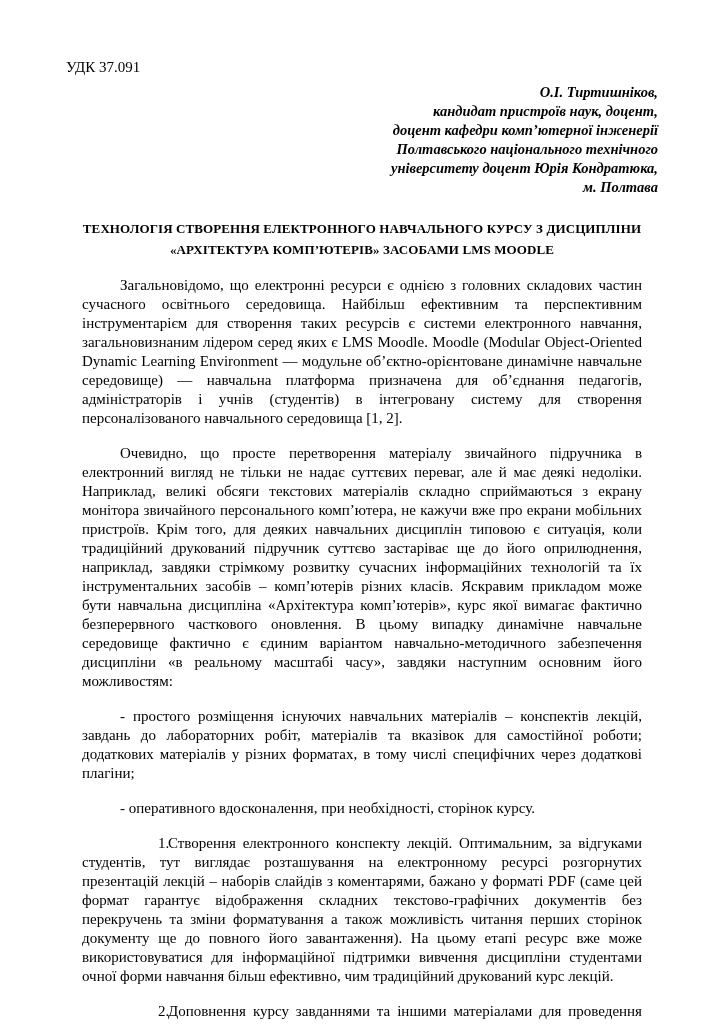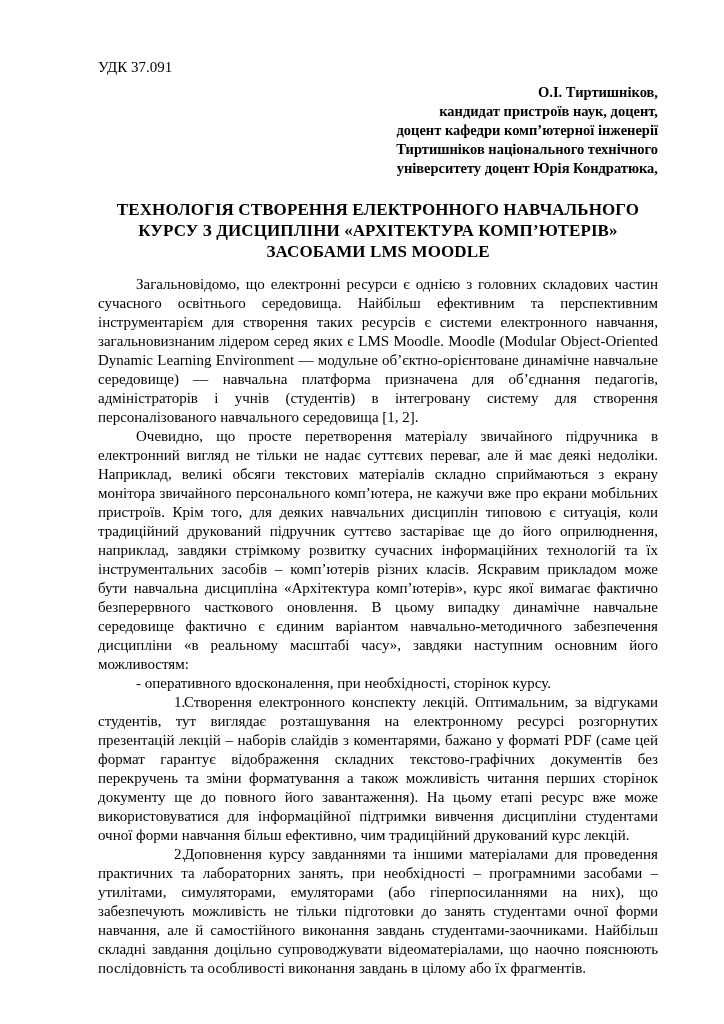--- a/index.html
+++ b/index.html
@@ -6,83 +6,86 @@
     margin: 0;
     padding: 0;
     background: #ffffff;
   }
   .page {
     position: relative;
     width: 724px;
     height: 1024px;
     background: #ffffff;
     box-sizing: border-box;
-    padding: 58px 66px 0 98px;
+    padding: 58px 66px 0 66px;
     font-family: "Liberation Serif", "DejaVu Serif", serif;
     color: #000000;
     overflow: hidden;
   }
   .udc {
     font-size: 15px;
     line-height: 19px;
   }
   .author-block {
     margin-top: 6px;
     text-align: right;
+    font-style: italic;
     font-weight: bold;
     font-size: 14.5px;
     line-height: 19px;
   }
   .title {
     margin: 21px 0 0 0;
     text-align: center;
     font-weight: bold;
-    font-size: 17px;
+    font-size: 13px;
     line-height: 21px;
     letter-spacing: 0.1px;
   }
   .body-text {
     margin-top: 13px;
     font-size: 15px;
     line-height: 19px;
     text-align: justify;
   }
   .par {
-    margin: 0;
+    margin: 16px;
     text-indent: 38px;
   }
   .num {
     display: inline-block;
     width: 48px;
     font-style: normal;
   }
 </style>
 </head>
 <body>
 
 <div class="page">
 
   <div class="udc">УДК 37.091</div>
 
   <div class="author-block">
     <div>О.І. Тиртишніков,</div>
     <div>кандидат пристроїв наук, доцент,</div>
     <div>доцент кафедри комп’ютерної інженерії</div>
-    <div>Тиртишніков національного технічного</div>
+    <div>Полтавського національного технічного</div>
     <div>університету доцент Юрія Кондратюка,</div>
+    <div>м. Полтава</div>
   </div>
 
   <h1 class="title">ТЕХНОЛОГІЯ СТВОРЕННЯ ЕЛЕКТРОННОГО НАВЧАЛЬНОГО КУРСУ З ДИСЦИПЛІНИ «АРХІТЕКТУРА КОМП’ЮТЕРІВ» ЗАСОБАМИ LMS MOODLE</h1>
 
   <div class="body-text">
 
     <p class="par">Загальновідомо, що електронні ресурси є однією з головних складових частин сучасного освітнього середовища. Найбільш ефективним та перспективним інструментарієм для створення таких ресурсів є системи електронного навчання, загальновизнаним лідером серед яких є LMS Moodle. Moodle (Modular Object-Oriented Dynamic Learning Environment — модульне об’єктно-орієнтоване динамічне навчальне середовище) — навчальна платформа призначена для об’єднання педагогів, адміністраторів і учнів (студентів) в інтегровану систему для створення персоналізованого навчального середовища [1, 2].</p>
 
     <p class="par">Очевидно, що просте перетворення матеріалу звичайного підручника в електронний вигляд не тільки не надає суттєвих переваг, але й має деякі недоліки. Наприклад, великі обсяги текстових матеріалів складно сприймаються з екрану монітора звичайного персонального комп’ютера, не кажучи вже про екрани мобільних пристроїв. Крім того, для деяких навчальних дисциплін типовою є ситуація, коли традиційний друкований підручник суттєво застаріває ще до його оприлюднення, наприклад, завдяки стрімкому розвитку сучасних інформаційних технологій та їх інструментальних засобів – комп’ютерів різних класів. Яскравим прикладом може бути навчальна дисципліна «Архітектура комп’ютерів», курс якої вимагає фактично безперервного часткового оновлення. В цьому випадку динамічне навчальне середовище фактично є єдиним варіантом навчально-методичного забезпечення дисципліни «в реальному масштабі часу», завдяки наступним основним його можливостям:</p>
 
+    <p class="par">- простого розміщення існуючих навчальних матеріалів – конспектів лекцій, завдань до лабораторних робіт, матеріалів та вказівок для самостійної роботи; додаткових матеріалів у різних форматах, в тому числі специфічних через додаткові плагіни;</p>
 
 
     <p class="par">- оперативного вдосконалення, при необхідності, сторінок курсу.</p>
 
 
     <p class="par"><span class="num">1.</span><span>Створення електронного конспекту лекцій. Оптимальним, за відгуками студентів, тут виглядає розташування на електронному ресурсі розгорнутих презентацій лекцій – наборів слайдів з коментарями, бажано у форматі PDF (саме цей формат гарантує відображення складних текстово-графічних документів без перекручень та зміни форматування а також можливість читання перших сторінок документу ще до повного його завантаження). На цьому етапі ресурс вже може використовуватися для інформаційної підтримки вивчення дисципліни студентами очної форми навчання більш ефективно, чим традиційний друкований курс лекцій.</span></p>
 
     <p class="par"><span class="num">2.</span><span>Доповнення курсу завданнями та іншими матеріалами для проведення практичних та лабораторних занять, при необхідності – програмними засобами – утилітами, симуляторами, емуляторами (або гіперпосиланнями на них), що забезпечують можливість не тільки підготовки до занять студентами очної форми навчання, але й самостійного виконання завдань студентами-заочниками. Найбільш складні завдання доцільно супроводжувати відеоматеріалами, що наочно пояснюють послідовність та особливості виконання завдань в цілому або їх фрагментів.</span></p>
 
   </div>

